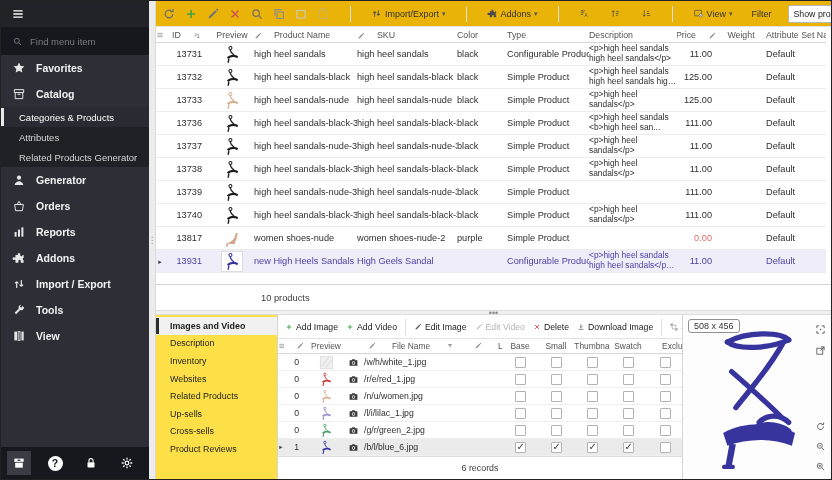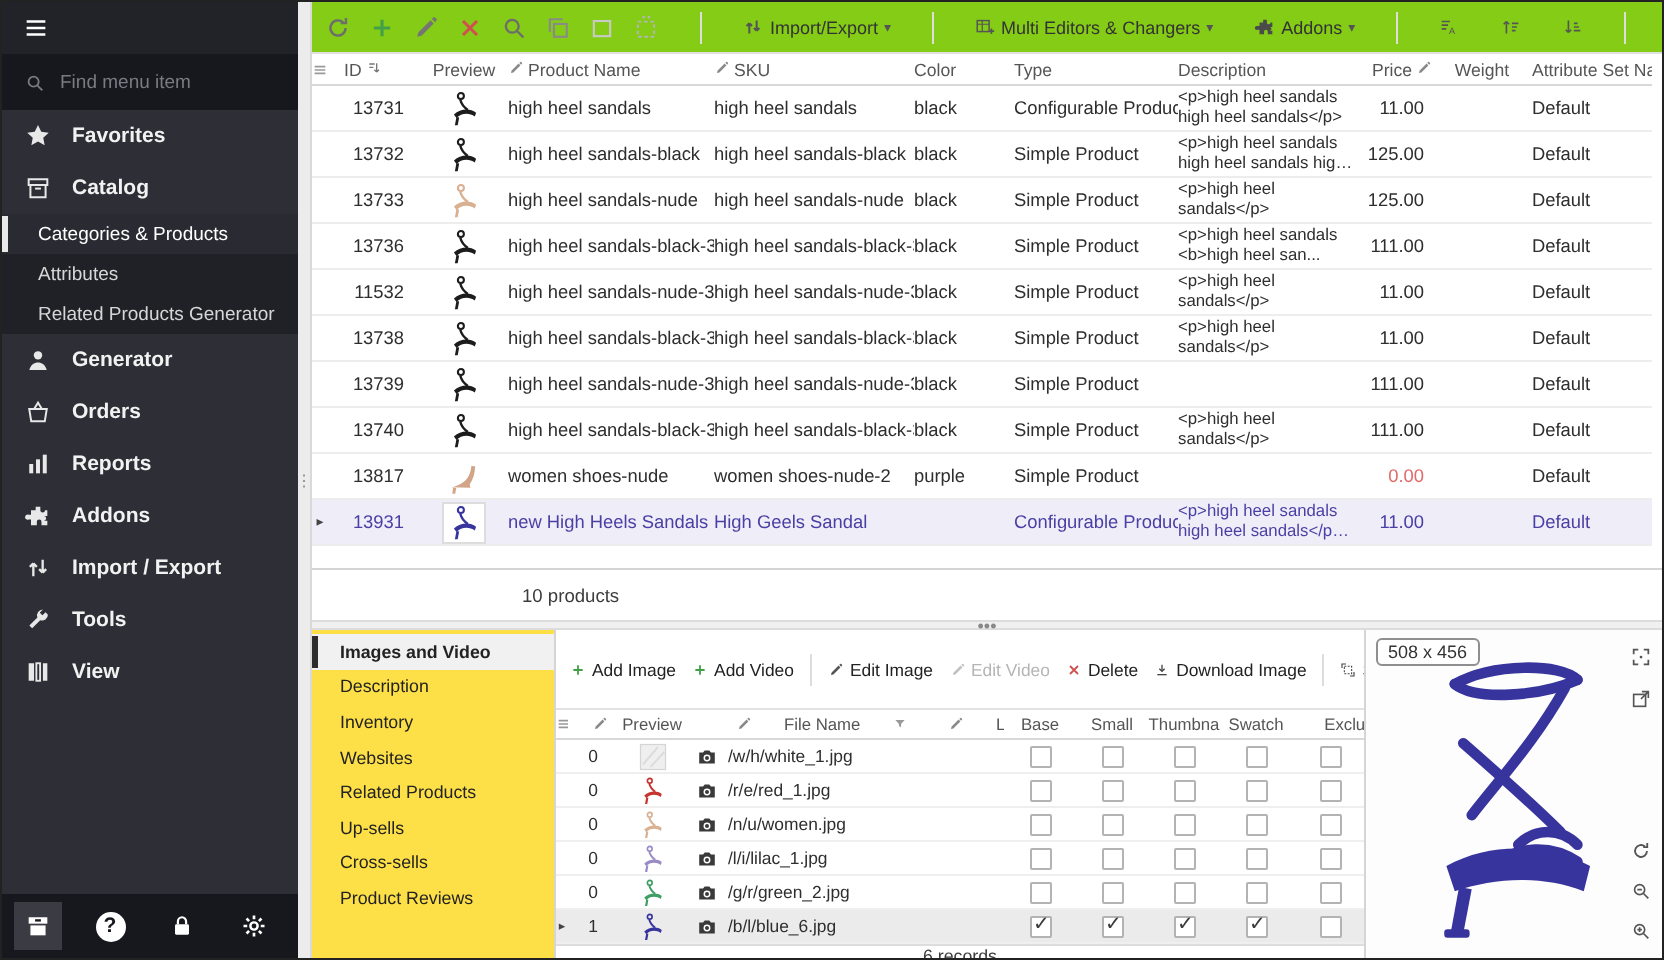--- a/index.html
+++ b/index.html
@@ -22,35 +22,35 @@
   .sb-ic{width:24px;height:24px;display:flex;align-items:center;justify-content:center;color:#fff;cursor:pointer}
   .sb-ic.active{background:#3a3b43}
   .help-bub{width:15px;height:15px;border-radius:50%;background:#fff;color:#17181d;font-size:10.5px;font-weight:bold;display:flex;align-items:center;justify-content:center}
 
   
   .vsplit{width:7px;background:#ececec;border-right:1px solid #d9d9d9;display:flex;align-items:center;justify-content:center;color:#8a8a8a;font-size:8px;flex:none;cursor:col-resize}
   .hsplit{height:5px;background:#f0f0f0;border-top:1px solid #dcdcdc;border-bottom:1px solid #dcdcdc;display:flex;align-items:center;justify-content:center;color:#888;font-size:9px;line-height:2px;flex:none;cursor:row-resize}
 
   
   .main{flex:1;display:flex;flex-direction:column;min-width:0}
-  .toolbar{height:26px;border-bottom:1px solid #e0e0e0;background:#84cc16;display:flex;align-items:center;padding:0 3px;gap:14px;white-space:nowrap;overflow:hidden;flex:none}
+  .toolbar{height:26px;border-bottom:1px solid #e0e0e0;background:#eab308;display:flex;align-items:center;padding:0 3px;gap:14px;white-space:nowrap;overflow:hidden;flex:none}
   .tbtn{display:flex;align-items:center;gap:3px;padding:2px 3px;font-size:9px;color:#333;cursor:pointer;border-radius:2px}
   .tbtn .caret{font-size:7px;color:#555}
   .tsep{width:1px;height:16px;background:#ddd;margin:0 3px;flex:none}
   .ic{width:14px;height:14px;display:inline-block;vertical-align:middle;flex:none}
   .ic-sm{width:11px;height:11px}
   .ic-xs{width:8px;height:8px}
   .filter-lbl{font-size:9px;color:#333;margin:0 3px 0 2px}
   .fselect{width:158px;height:18px;border:1px solid #b5b5b5;border-radius:2px;background:#fff;display:flex;align-items:center;font-size:8.8px;color:#222;cursor:pointer;flex:none}
   .fselect .val{flex:1;padding:0 4px;overflow:hidden;white-space:nowrap}
 
   
   .pg-head,.pg-row{display:grid;grid-template-columns:8px 46px 44px 103px 100px 50px 82px 88px 45px 38px 66px;align-items:center;width:670px}
   .pg-head{height:16px;border-bottom:1px solid #d8d8d8;font-size:8.8px;color:#555;flex:none}
-  .pg-head .hc{display:flex;align-items:flex-start;gap:2px;overflow:hidden;white-space:nowrap}
+  .pg-head .hc{display:flex;align-items:flex-end;gap:12px;overflow:hidden;white-space:nowrap}
   .pg-head .r{justify-content:flex-end;padding-right:6px}
   .pg-rows{height:230px;position:relative;flex:none}
   .pg-row{height:23px;border-bottom:1px solid #ededed;font-size:9.2px;color:#2e2e2e;cursor:pointer}
   .pg-row .cell{overflow:hidden;white-space:nowrap}
   .pg-row .id{text-align:right;padding-right:8px}
   .pg-row .prev{display:flex;justify-content:center}
   .thumbbox{width:22px;height:21px;display:flex;align-items:center;justify-content:center}
   .sel .thumbbox{background:#fff;border:1px solid #ddd}
   .pg-row .desc{white-space:normal;font-size:8.4px;line-height:1.18;display:-webkit-box;-webkit-line-clamp:2;-webkit-box-orient:vertical;max-height:21px}
   .pg-row .price{text-align:right;padding-right:10px}
@@ -63,21 +63,21 @@
   .statusbar{height:26px;border-top:1px solid #d5d5d5;background:#fff;display:flex;align-items:center;font-size:9.3px;color:#3c3c3c;flex:none}
   .statusbar span{margin-left:105px}
 
   
   .bottom{height:164px;display:flex;flex:none;min-width:0}
   .tabs{width:122px;border-right:1px solid #d5d5d5;background:#fde047;flex:none;padding-top:2px}
   .tab{height:17.6px;display:flex;align-items:center;padding-left:14px;font-size:8.9px;color:#222;cursor:pointer;position:relative}
   .tab.active{background:#f1f1f1;font-weight:bold}
   .tab.active::before{content:"";position:absolute;left:0;top:1px;bottom:1px;width:3px;background:#2c2c2c}
   .media-main{flex:1;display:flex;flex-direction:column;min-width:0}
-  .mtoolbar{height:40px;border-bottom:1px solid #e2e2e2;display:flex;align-items:center;padding:4px 4px;gap:2px;white-space:nowrap;overflow:hidden;flex:none}
+  .mtoolbar{height:24px;border-bottom:1px solid #e2e2e2;display:flex;align-items:center;padding:4px 4px;gap:2px;white-space:nowrap;overflow:hidden;flex:none}
   .mbtn{display:flex;align-items:center;gap:3px;font-size:8.7px;color:#222;padding:2px 3px;cursor:pointer}
   .mbtn.disabled{color:#b5b5b5}
   .mg-head,.mg-row{display:grid;grid-template-columns:6px 20px 44px 126px 28px 36px 36px 36px 36px 38px;align-items:center}
   .mg-head{height:15px;border-bottom:1px solid #d8d8d8;font-size:8.4px;color:#555;flex:none}
   .mg-head .hc{display:flex;align-items:center;gap:16px;overflow:hidden;white-space:nowrap}
   .mg-head .c{justify-content:center}
   .mg-row{height:17px;border-bottom:1px solid #efefef;font-size:8.7px;color:#2e2e2e;cursor:pointer}
   .mg-row.sel{background:#ebebeb}
   .mg-row .pr{text-align:right;padding-right:5px}
   .mg-row .mprev{display:flex;justify-content:center}
@@ -274,29 +274,20 @@
               <path d="M8 19V8M8 8 5 11M8 8l3 3"></path>
               <path d="M16 5v11M16 16l-3-3M16 16l3-3"></path>
             </g>
           </svg>
         <span>Import/Export</span>
           <span class="caret">▾</span>
       </span>
       <span class="tsep"></span>
       <span class="tbtn">
         <svg class="ic ic-sm" viewBox="0 0 24 24">
-            <rect x="3.5" y="5" width="13" height="12" fill="none" stroke="#555" stroke-width="1.6"></rect>
-            <path d="M3.5 9h13M9 5v12" stroke="#555" stroke-width="1.3"></path>
-            <path d="M19 13.5v6M16 16.5h6" stroke="#555" stroke-width="1.8"></path>
-          </svg>
-        <span>Multi Editors &amp; Changers</span>
-          <span class="caret">▾</span>
-      </span>
-      <span class="tbtn">
-        <svg class="ic ic-sm" viewBox="0 0 24 24">
             <path d="M10 4h4v3a2 2 0 1 0 4 0h2v5h-3a2 2 0 1 1 0 4h3v4h-5v-3a2 2 0 1 0-4 0v3H6v-5H4a2.2 2.2 0 1 1 0-4h2V7h4z" fill="#4a4a4a"></path>
           </svg>
         <span>Addons</span>
           <span class="caret">▾</span>
       </span>
       <span class="tsep"></span>
       <span class="tbtn">
         <svg class="ic ic-sm" viewBox="0 0 24 24">
             <path d="M4 6h9M4 10h7M4 14h5" stroke="#555" stroke-width="1.8" fill="none"></path>
             <text x="12" y="20" font-size="10" fill="#555" font-family="sans-serif">A</text>
@@ -474,21 +465,21 @@
           <div class="cell">high heel sandals-black-36</div>
           <div class="cell">black</div>
           <div class="cell">Simple Product</div>
           <div class="cell desc">&lt;p&gt;high heel sandals &lt;b&gt;high heel san...</div>
           <div class="cell price">111.00</div>
           <div class="cell"></div>
           <div class="cell attr">Default</div>
         </div>
         <div class="pg-row">
           <div class="cell marker"></div>
-          <div class="cell id">11532</div>
+          <div class="cell id">13737</div>
           <div class="cell prev">
             <span class="thumbbox">
               <svg width="19" height="19" viewBox="0 0 24 24">
                 <circle cx="9.4" cy="3.8" r="1.9" fill="none" stroke="#1c1c1c" stroke-width="1.3"></circle>
                 <path d="M9 6c.6 2.6 2.2 4.8 4.8 6.6" fill="none" stroke="#1c1c1c" stroke-width="1.5"></path>
                 <path d="M5 15.5C9 11.8 15 11.3 19 14.3l-.8 2.4c-3.7-2.6-8.7-2.1-11.6 1z" fill="#1c1c1c"></path>
                 <path d="M6.6 17 5.6 22.3h1.8l.9-4.9z" fill="#1c1c1c"></path>
               </svg>
             </span>
           </div>

